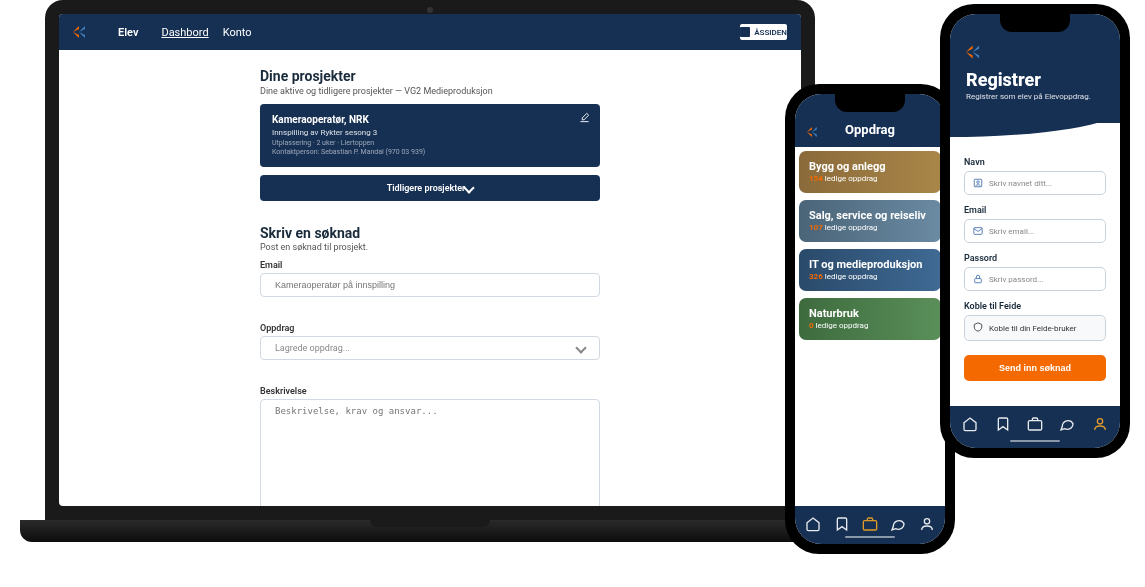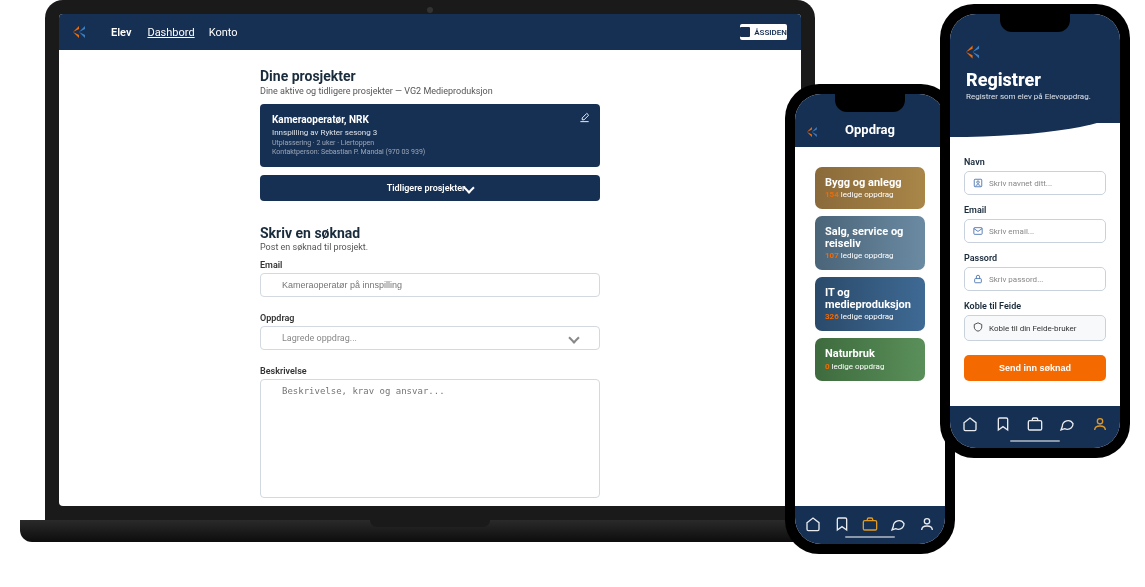--- a/index.html
+++ b/index.html
@@ -8,56 +8,56 @@
 
 .laptop { position: absolute; left: 20px; top: 0; width: 820px; height: 570px; }
 .laptop-bezel { width: 770px; height: 520px; margin: 0 auto; background: #1a1a1a; border-radius: 18px 18px 0 0; padding: 14px; position: relative; }
 .laptop-bezel::before { content:''; position:absolute; top:7px; left:50%; transform:translateX(-50%); width:6px; height:6px; background:#333; border-radius:50%; }
 .laptop-screen { width: 100%; height: 100%; background: #fff; border-radius: 4px; overflow: hidden; }
 .laptop-base { width: 820px; height: 22px; background: linear-gradient(#2a2a2a,#0d0d0d); border-radius: 0 0 12px 12px; position: relative; }
 .laptop-base::before { content:''; position:absolute; top:0; left:50%; transform:translateX(-50%); width:120px; height:7px; background:#1a1a1a; border-radius:0 0 8px 8px; }
 
 
 .topnav { background:#163054; color:#fff; height:36px; display:flex; align-items:center; padding:0 14px; font-size:11px; justify-content:space-between; }
-.topnav-left { display:flex; align-items:center; gap:16px; }
+.topnav-left { display:flex; align-items:center; gap:23px; }
 .logo-arrow { display:inline-flex; align-items:center; }
 .nav-links { display:flex; gap:14px; }
 .nav-links span { cursor:pointer; }
 .nav-links .active { text-decoration:underline; }
 .brand-badge { background:#fff; color:#163054; padding:3px 0; font-size:8px; border-radius:2px; display:inline-flex; align-items:center; gap:4px; font-weight:600; }
 .brand-badge::before { content:""; display:inline-block; width:10px; height:10px; background:#163054; border-radius:1px; }
 .content { padding:18px 0; display:flex; flex-direction:column; align-items:center; }
 .content-inner { width: 340px; }
 .section-title { font-weight:700; font-size:14px; color:#1a2b3c; margin-bottom:2px; }
 .section-sub { font-size:9px; color:#555; margin-bottom:8px; }
 .project-card { background:#163054; color:#fff; border-radius:4px; padding:10px 12px; font-size:9px; margin-bottom:8px; position:relative; }
 .project-card .edit-icon { position:absolute; top:8px; right:10px; color:#fff; }
 .project-card .proj-title { font-weight:700; font-size:10px; margin-bottom:3px; }
 .project-card .proj-line { opacity:.85; margin-bottom:2px; font-size:8px; }
 .project-card .proj-meta { opacity:.55; font-size:7px; margin-bottom:1px; }
 .accordion { background:#163054; color:#fff; border-radius:4px; padding:8px 12px; font-size:9px; font-weight:600; display:flex; justify-content:center; align-items:center; cursor:pointer; margin-bottom:24px; }
 .form-section-title { font-weight:700; font-size:14px; color:#1a2b3c; margin-bottom:1px; }
 .form-section-sub { font-size:9px; color:#555; margin-bottom:8px; }
 .label { font-size:9px; font-weight:600; color:#333; margin-bottom:3px; display:block; }
-.input, .select, .textarea { width:100%; border:1px solid #d3d9e0; border-radius:4px; font-size:9px; padding:6px 21px; margin-bottom:16px; background:#fff; color:#555; }
+.input, .select, .textarea { width:100%; border:1px solid #d3d9e0; border-radius:4px; font-size:9px; padding:6px 14px; margin-bottom:26px; background:#fff; color:#555; }
 .select { display:flex; justify-content:space-between; align-items:center; cursor:pointer; }
 .textarea { height:119px; resize:none; }
 .hint { font-size:8px; color:#4a6ea8; margin-bottom:8px;font-family:Liberation Mono, monospace; }
 .post-btn { background:#f56a00; color:#fff; border:none; border-radius:4px; padding:6px 24px; font-size:9px; font-weight:600; cursor:pointer; }
 
 
 .phone { position:absolute; background:#000; border-radius:34px; padding:10px; }
 .phone-screen { width:100%; height:100%; border-radius:26px; overflow:hidden; position:relative; background:#fff; }
 .notch { position:absolute; top:0; left:50%; transform:translateX(-50%); width:70px; height:18px; background:#000; border-radius:0 0 12px 12px; z-index:5; }
 
 
 .phone1 { left:785px; top:84px; width:170px; height:470px; }
 .p1-header { background:#163054; padding:28px 0 10px; text-align:center; color:#fff; font-weight:700; font-size:13px; position:relative; }
 .p1-header .mini-logo { position:absolute; left:12px; top:31px; }
-.p1-list { padding:20px; display:flex; flex-direction:column; gap:7px; }
+.p1-list { padding:4px; display:flex; flex-direction:column; gap:7px; }
 .cat-card { border-radius:7px; padding:10px; color:#fff; position:relative; overflow:hidden; min-height:42px; }
 .cat-card .cat-title { font-size:11px; font-weight:700; line-height:1.1; }
 .cat-card .cat-count { font-size:8px; margin-top:1px; }
 .cat-card .cat-count b { color:#f56a00; font-weight:700; }
 .cat1 { background:linear-gradient(90deg,#8a6a3a,#a98648); }
 .cat2 { background:linear-gradient(90deg,#4a6478,#6b8ba3); }
 .cat3 { background:linear-gradient(90deg,#2a4a6a,#3f6a94); }
 .cat4 { background:linear-gradient(90deg,#3e6b3e,#5a8f5a); }
 .p1-nav { position:absolute; bottom:0; left:0; right:0; background:#163054; display:flex; justify-content:space-around; align-items:center; padding:10px 4px 12px; }
 .p1-nav .navicon { color:#fff; opacity:.9; display:flex; flex-direction:column; align-items:center; }

